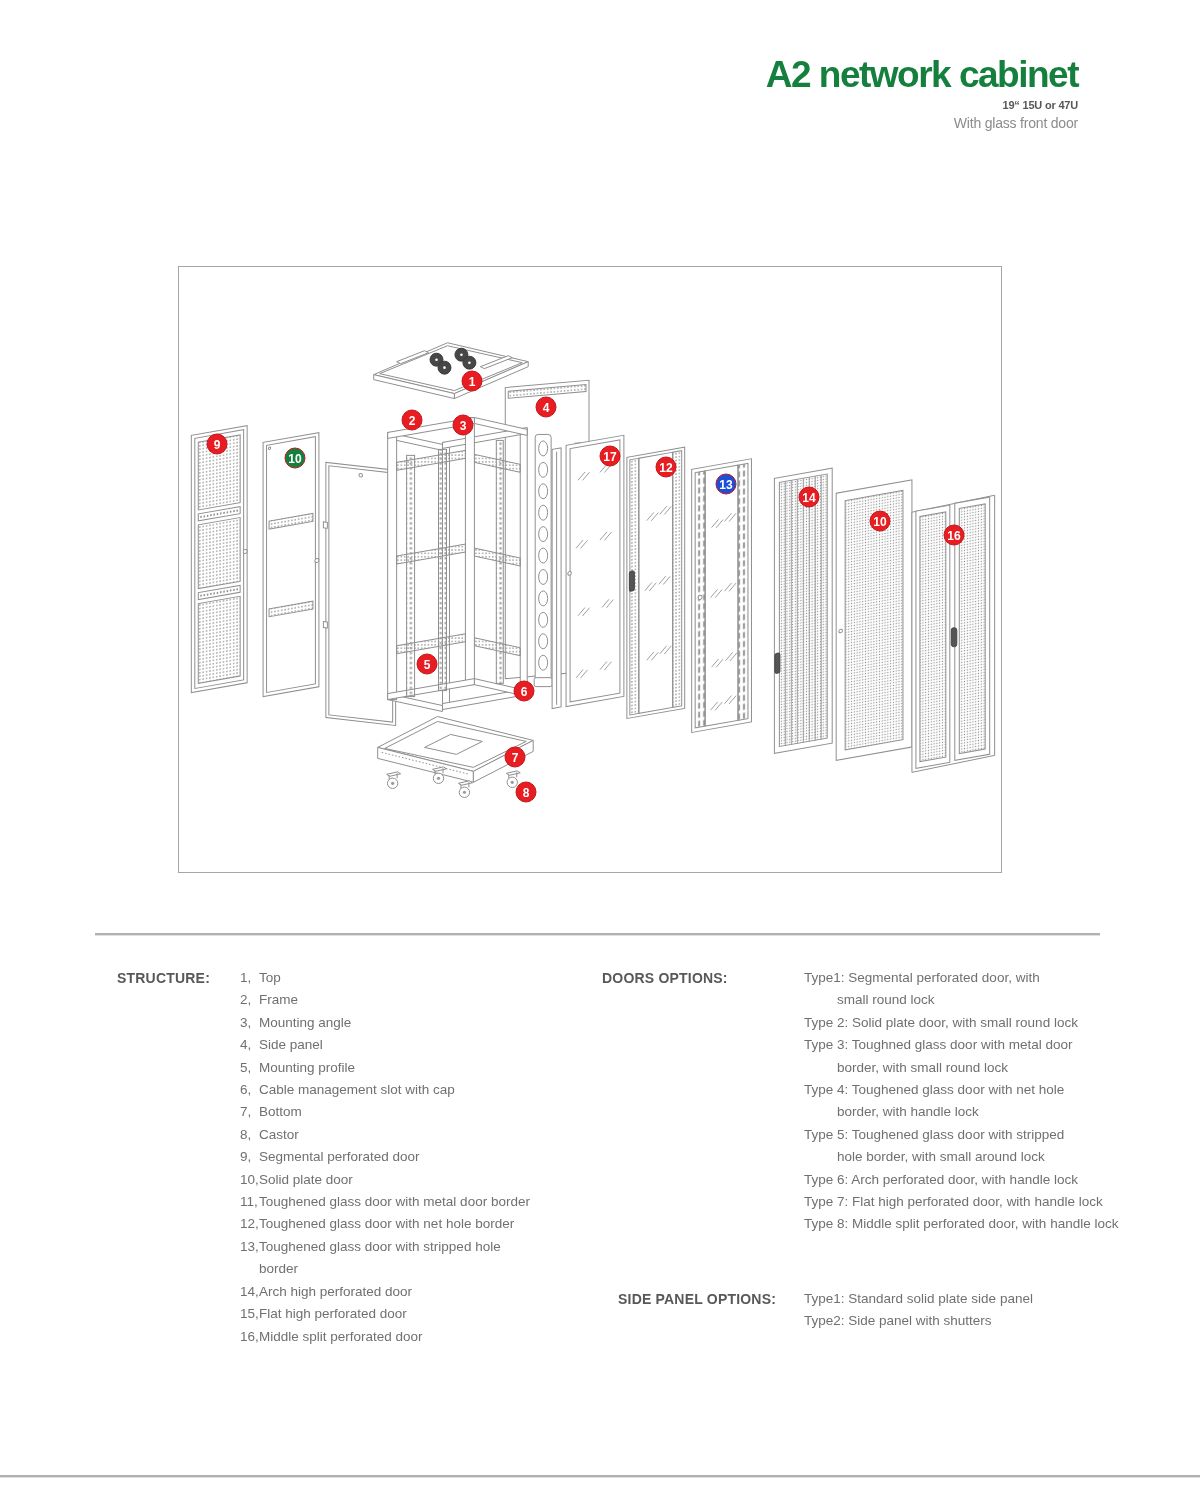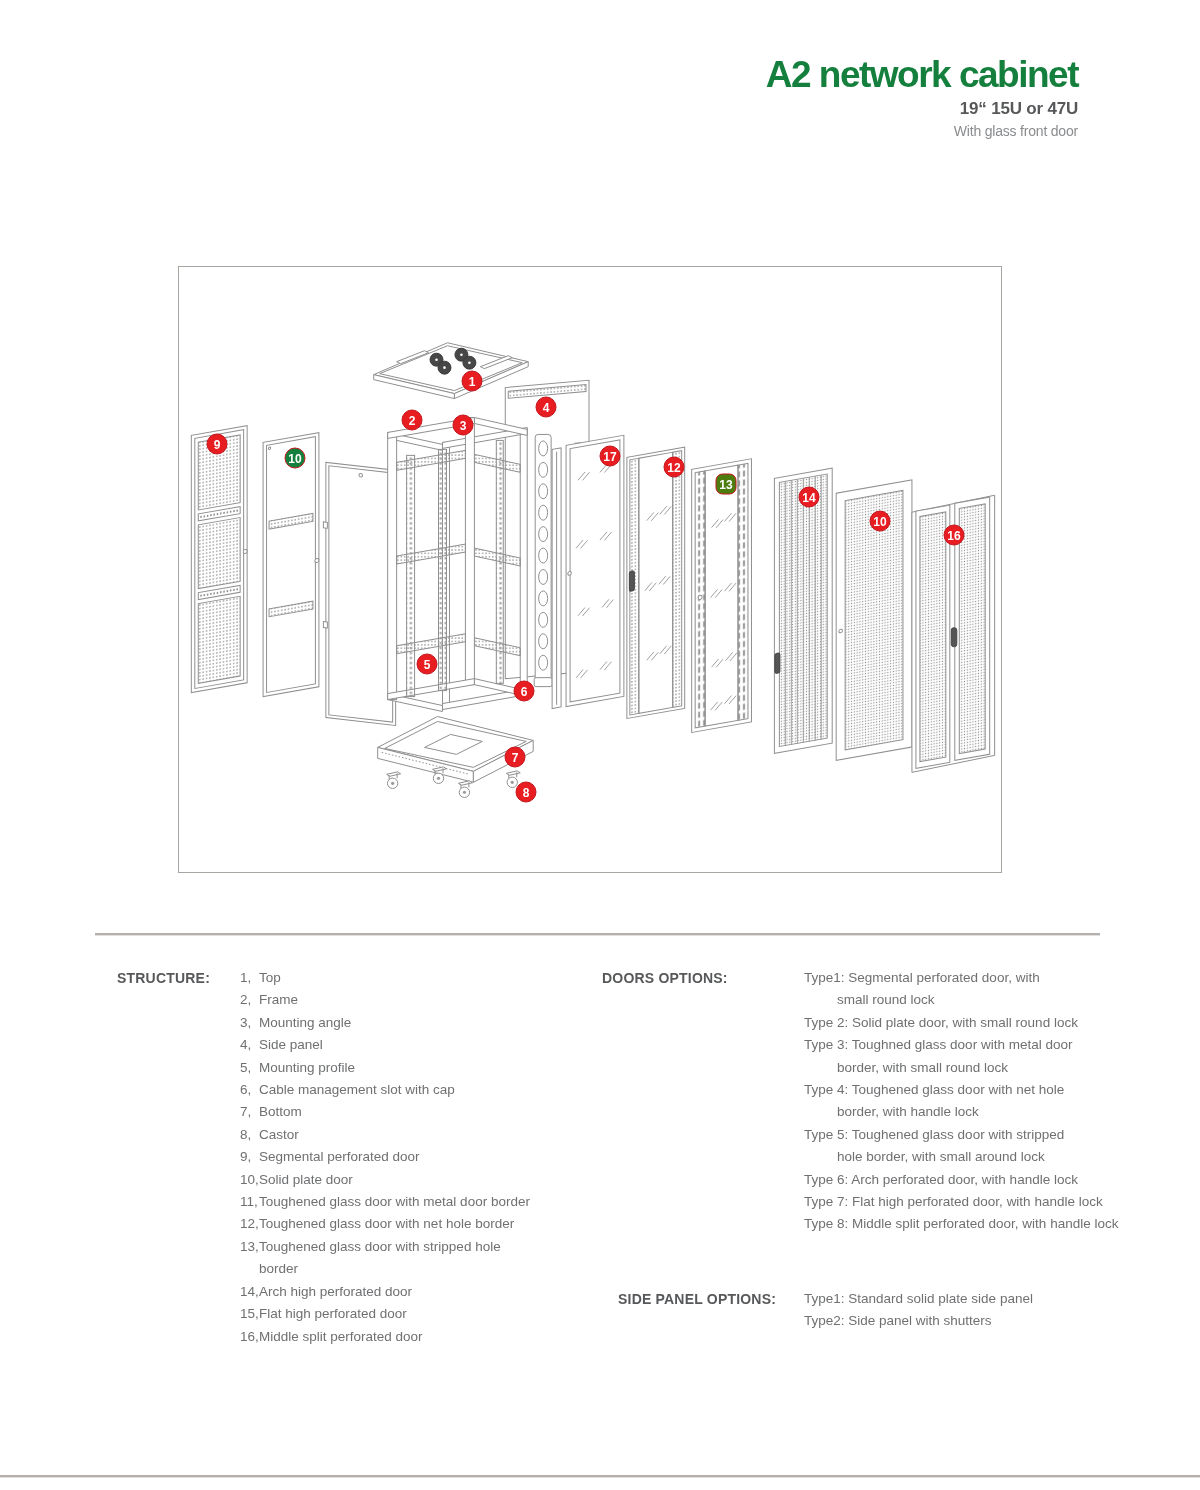--- a/index.html
+++ b/index.html
@@ -3,21 +3,21 @@
 <meta charset="utf-8">
 <style>
   html,body{margin:0;padding:0;}
   body{
     width:1200px;height:1490px;position:relative;background:#ffffff;
     font-family:"Liberation Sans", sans-serif;color:#6f7072;overflow:hidden;
   }
   
   .header{position:absolute;top:55px;right:122px;text-align:right;}
   .title{font-size:37px;font-weight:bold;color:#15803d;letter-spacing:-1.5px;white-space:nowrap;line-height:1.1;}
-  .subtitle{font-size:17px;font-weight:bold;color:#57585a;margin-top:3px;letter-spacing:-0.2px;}
+  .subtitle{font-size:11px;font-weight:bold;color:#57585a;margin-top:3px;letter-spacing:-0.2px;}
   .tagline{font-size:14px;font-weight:normal;color:#8a8c8e;margin-top:4px;letter-spacing:-0.2px;}
   
   .diagram-box{position:absolute;left:178px;top:266px;width:824px;height:607px;
     border:1px solid #a9a6a2;box-sizing:border-box;background:#fff;}
   .diagram-box svg{position:absolute;left:0;top:0;width:100%;height:100%;}
   .badge-layer{position:absolute;left:0;top:0;width:100%;height:100%;}
   .badge{position:absolute;width:21px;height:21px;border-radius:50%;
     background:#e81d22;border:1px solid #c4151c;color:#fff;
     font-size:12px;font-weight:bold;display:flex;align-items:center;justify-content:center;
     transform:translate(-50%,-50%);box-sizing:border-box;line-height:1;}
@@ -269,22 +269,22 @@
       <div class="badge" title="Frame" style="left: 233px; top: 153px; background: rgb(232, 29, 34); border-color: rgb(196, 21, 28);">2</div>
       <div class="badge" title="Mounting angle" style="left: 284px; top: 158px; background: rgb(232, 29, 34); border-color: rgb(196, 21, 28);">3</div>
       <div class="badge" title="Side panel" style="left: 367px; top: 140px; background: rgb(232, 29, 34); border-color: rgb(196, 21, 28);">4</div>
       <div class="badge" title="Mounting profile" style="left: 248px; top: 397px; background: rgb(232, 29, 34); border-color: rgb(196, 21, 28);">5</div>
       <div class="badge" title="Cable management slot with cap" style="left: 345px; top: 424px; background: rgb(232, 29, 34); border-color: rgb(196, 21, 28);">6</div>
       <div class="badge" title="Bottom" style="left: 336px; top: 490px; background: rgb(232, 29, 34); border-color: rgb(196, 21, 28);">7</div>
       <div class="badge" title="Castor" style="left: 347px; top: 525px; background: rgb(232, 29, 34); border-color: rgb(196, 21, 28);">8</div>
       <div class="badge" title="Segmental perforated door" style="left: 38px; top: 177px; background: rgb(232, 29, 34); border-color: rgb(196, 21, 28);">9</div>
       <div class="badge" title="Solid plate door" style="left: 116px; top: 191px; background: #15803d; border-color: rgb(196, 21, 28);">10</div>
       <div class="badge" title="Toughened glass door with metal door border" style="left: 431px; top: 189px; background: rgb(232, 29, 34); border-color: rgb(196, 21, 28);">17</div>
-      <div class="badge" title="Toughened glass door with net hole border" style="left: 487px; top: 200px; background: rgb(232, 29, 34); border-color: rgb(196, 21, 28); margin-left: 8px;">12</div>
-      <div class="badge" title="Toughened glass door with stripped hole border" style="left: 547px; top: 217px; background: #4d7c0f; border-color: rgb(196, 21, 28); border-radius: 7px;">13</div>
+      <div class="badge" title="Toughened glass door with net hole border" style="left: 487px; top: 200px; background: rgb(232, 29, 34); border-color: rgb(196, 21, 28);">12</div>
+      <div class="badge" title="Toughened glass door with stripped hole border" style="left: 547px; top: 217px; background: #1d4ed8; border-color: rgb(196, 21, 28);">13</div>
       <div class="badge" title="Arch high perforated door" style="left: 630px; top: 230px; background: rgb(232, 29, 34); border-color: rgb(196, 21, 28);">14</div>
       <div class="badge" title="Flat high perforated door" style="left: 701px; top: 254px; background: rgb(232, 29, 34); border-color: rgb(196, 21, 28);">10</div>
       <div class="badge" title="Middle split perforated door" style="left: 775px; top: 268px; background: rgb(232, 29, 34); border-color: rgb(196, 21, 28);">16</div>
     </div>
 </div>
 
 <div class="divider top"></div>
 <div class="divider bottom"></div>
 
 <div class="section-label label-structure">STRUCTURE:</div>

